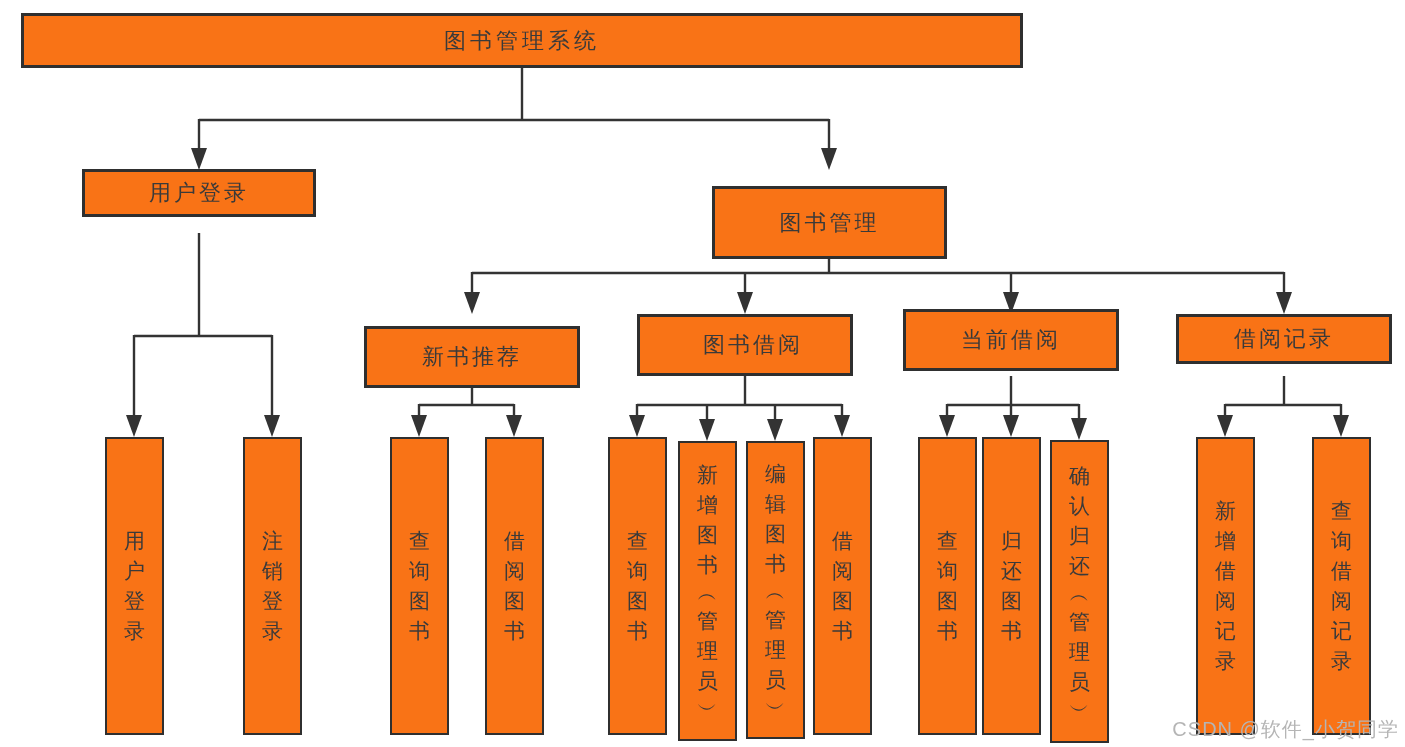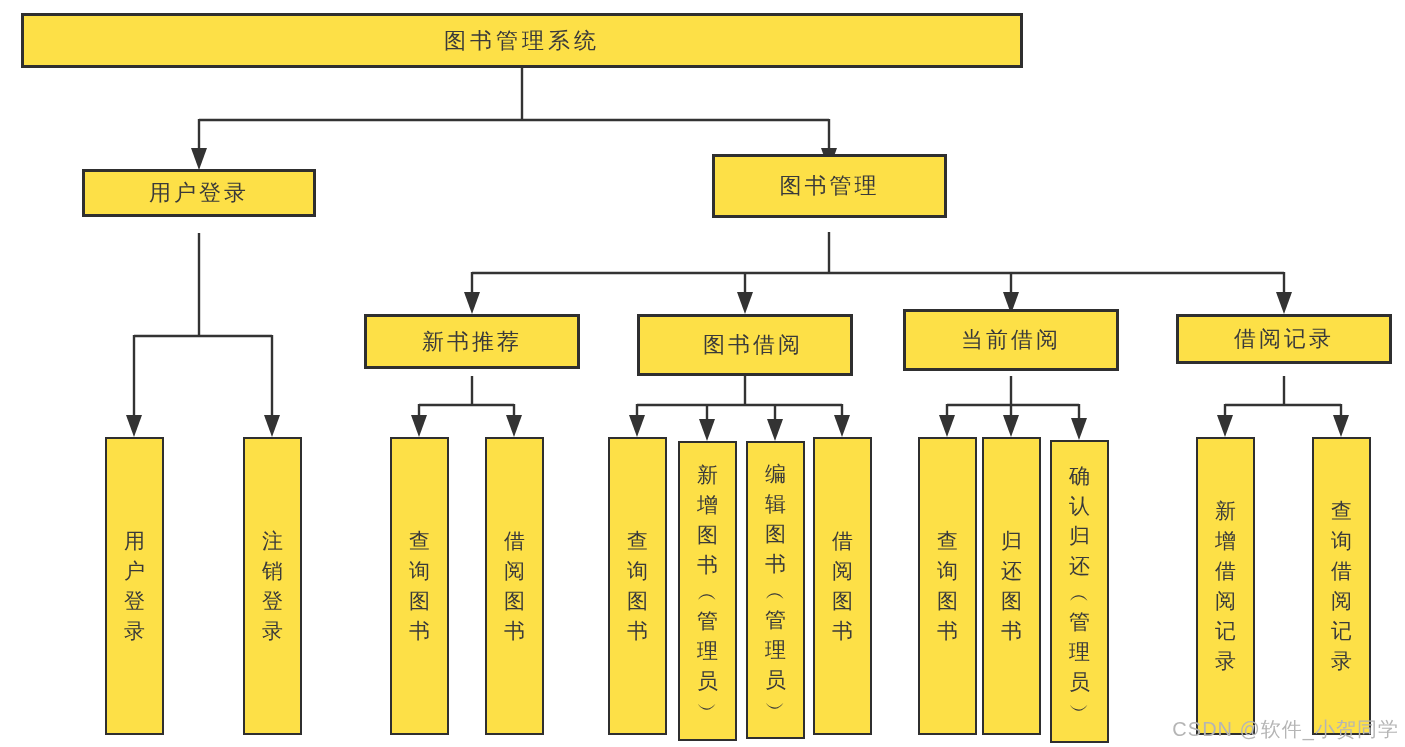--- a/index.html
+++ b/index.html
@@ -5,21 +5,21 @@
   html,body { margin:0; padding:0; background:#ffffff; }
   #canvas {
     position:relative; width:1405px; height:747px; background:#ffffff;
     font-family:"Liberation Sans","DejaVu Sans",sans-serif; overflow:hidden;
   }
   #wires { position:absolute; left:0; top:0; z-index:1; }
   #wires line     { stroke:#333333; stroke-width:2.4; }
   #wires polygon  { fill:#333333; }
   .node {
     position:absolute; z-index:2; box-sizing:border-box;
-    background:#fde047; border:3px solid #2f2f2f;
+    background:#f97316; border:3px solid #2f2f2f;
     display:flex; align-items:center; justify-content:center;
     font-size:22px; letter-spacing:3px; color:#3a3a3a; white-space:nowrap;
   }
   .node.lvl1 { letter-spacing:4px; }
   .vnode {
     border-width:2.5px; flex-direction:column; letter-spacing:0; padding:0;
   }
   .vchar { height:30px; line-height:30px; font-size:21px; text-align:center; width:100%; }
   .vchar.vpar { height:26px; line-height:26px; font-size:20px; }
   .watermark {
@@ -104,23 +104,23 @@
       <line x1="1225" y1="404" x2="1225" y2="419"></line>
       <polygon points="1217,415 1233,415 1225,437"></polygon>
       <line x1="1341" y1="404" x2="1341" y2="419"></line>
       <polygon points="1333,415 1349,415 1341,437"></polygon>
     </g>
   </svg>
 
   <div class="node lvl1" style="left:21px;top:13px;width:1002px;height:55px;">图书管理系统</div>
 
   <div class="node" style="left:82px;top:169px;width:234px;height:48px;">用户登录</div>
-  <div class="node" style="left:712px;top:154px;width:235px;height:64px;">图书管理</div>
-
-  <div class="node" style="left:364px;top:314px;width:216px;height:55px;">新书推荐</div>
+  <div class="node" style="left:712px;top:186px;width:235px;height:73px;">图书管理</div>
+
+  <div class="node" style="left:364px;top:326px;width:216px;height:62px;">新书推荐</div>
   <div class="node" style="left:637px;top:314px;width:216px;height:62px;padding-left:16px;">图书借阅</div>
   <div class="node" style="left:903px;top:309px;width:216px;height:62px;">当前借阅</div>
   <div class="node" style="left:1176px;top:314px;width:216px;height:50px;">借阅记录</div>
 
   <div class="node vnode" style="left:105px;top:437px;width:59px;height:298px;">
       <div class="vchar">用</div>
       <div class="vchar">户</div>
       <div class="vchar">登</div>
       <div class="vchar">录</div>
     </div>

